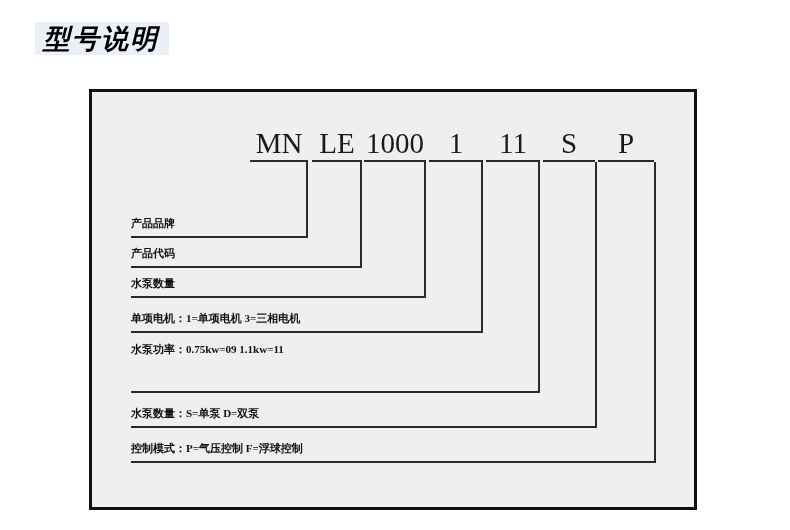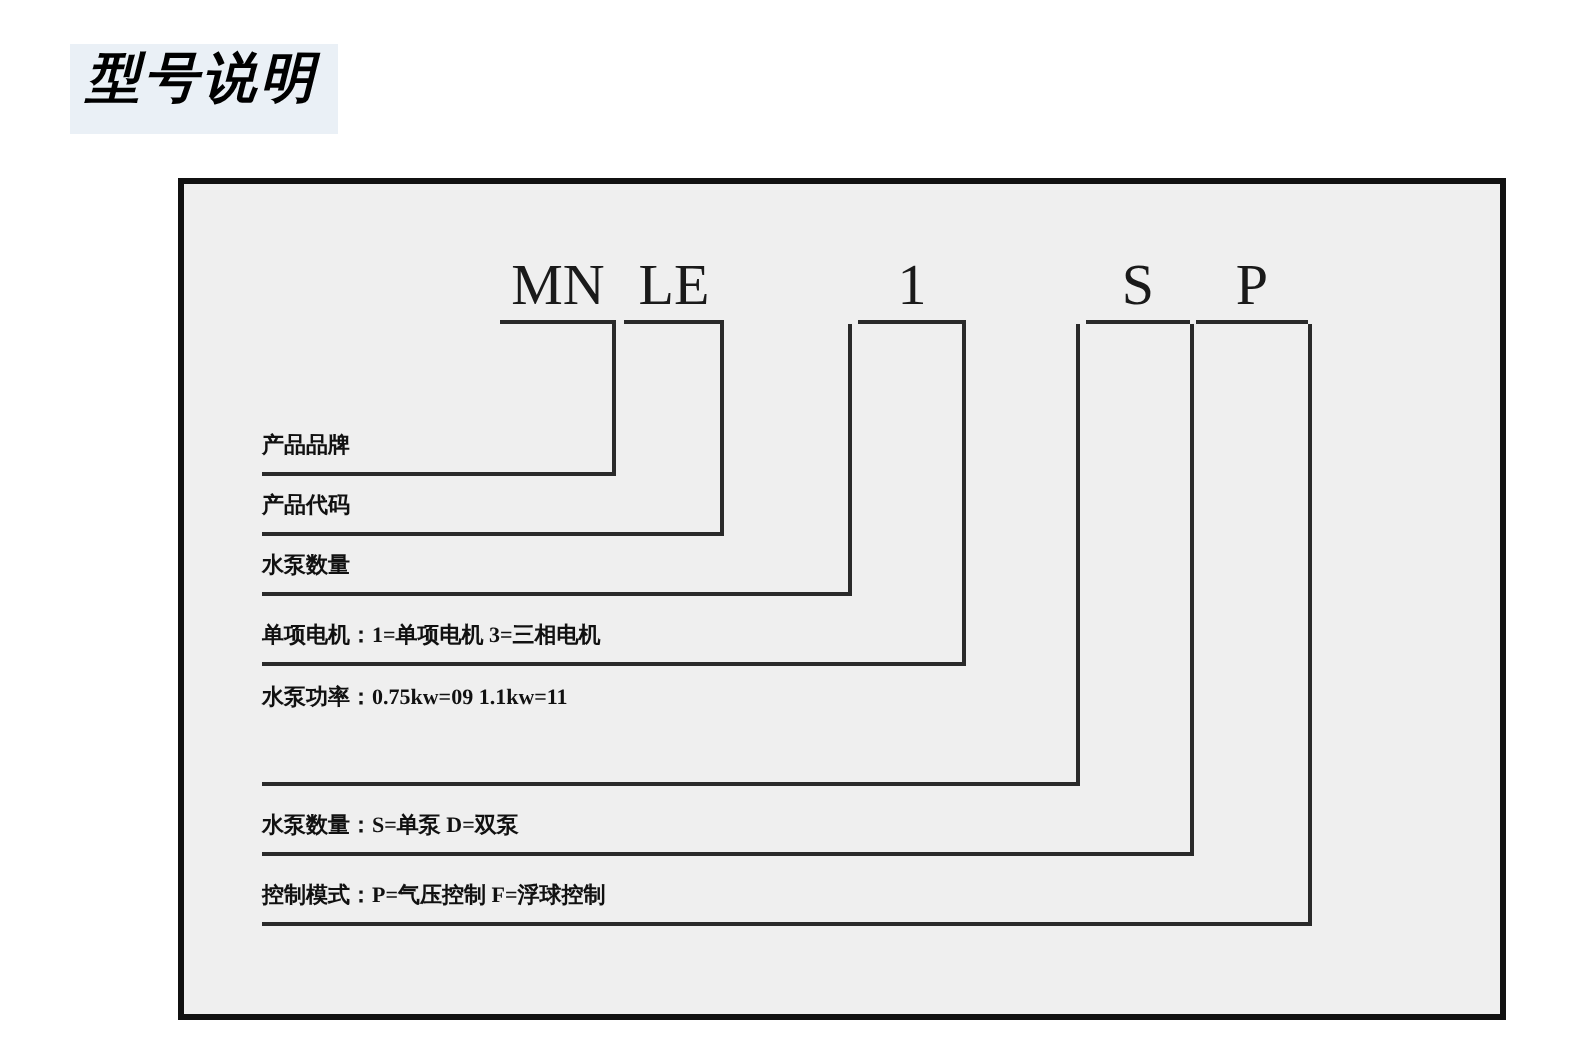--- a/index.html
+++ b/index.html
@@ -13,38 +13,38 @@
     position: relative;
     overflow: hidden;
     font-family: "Liberation Serif", "DejaVu Serif", serif;
   }
 
   
   #section-title {
     position: absolute;
     left: 35px;
     top: 22px;
-    padding: 2px 10px 12px 8px;
+    padding: 2px 10px 0 8px;
     background: #eaf0f6;
     font-family: "Liberation Sans", "DejaVu Sans", sans-serif;
     font-weight: bold;
     font-style: italic;
     font-size: 27px;
     letter-spacing: 2px;
     color: #000000;
     line-height: 1.15;
     white-space: nowrap;
   }
 
   
   #diagram-panel {
     position: absolute;
     left: 89px;
     top: 89px;
-    width: 664px;
+    width: 608px;
     height: 421px;
     box-sizing: border-box;
     border: 3px solid #111111;
     background: #efefef;
   }
 
   
   .layer {
     position: absolute;
     left: 0;
@@ -107,21 +107,23 @@
 </head>
 <body>
 
 <div id="section-title">型号说明</div>
 
 <div id="diagram-panel">
 
   <div id="model-code-row">
     <div class="code-seg" style="left:158px; width:58px;">MN</div>
     <div class="code-seg" style="left:220px; width:50px;margin-top:31px;">LE</div>
+    <div class="code-seg" style="left:272px; width:62px;">1000</div>
     <div class="code-seg" style="left:337px; width:54px;">1</div>
+    <div class="code-seg" style="left:394px; width:54px;">11</div>
     <div class="code-seg" style="left:451px; width:52px;">S</div>
     <div class="code-seg" style="left:506px; width:56px;">P</div>
   </div>
 
   <div class="layer">
     <div class="vline" style="left:214px; top:70px; height:76px;"></div>
     <div class="vline" style="left:268px; top:70px; height:106px;"></div>
     <div class="vline" style="left:332px; top:70px; height:136px;"></div>
     <div class="vline" style="left:389px; top:70px; height:171px;"></div>
     <div class="vline" style="left:446px; top:70px; height:231px;"></div>

